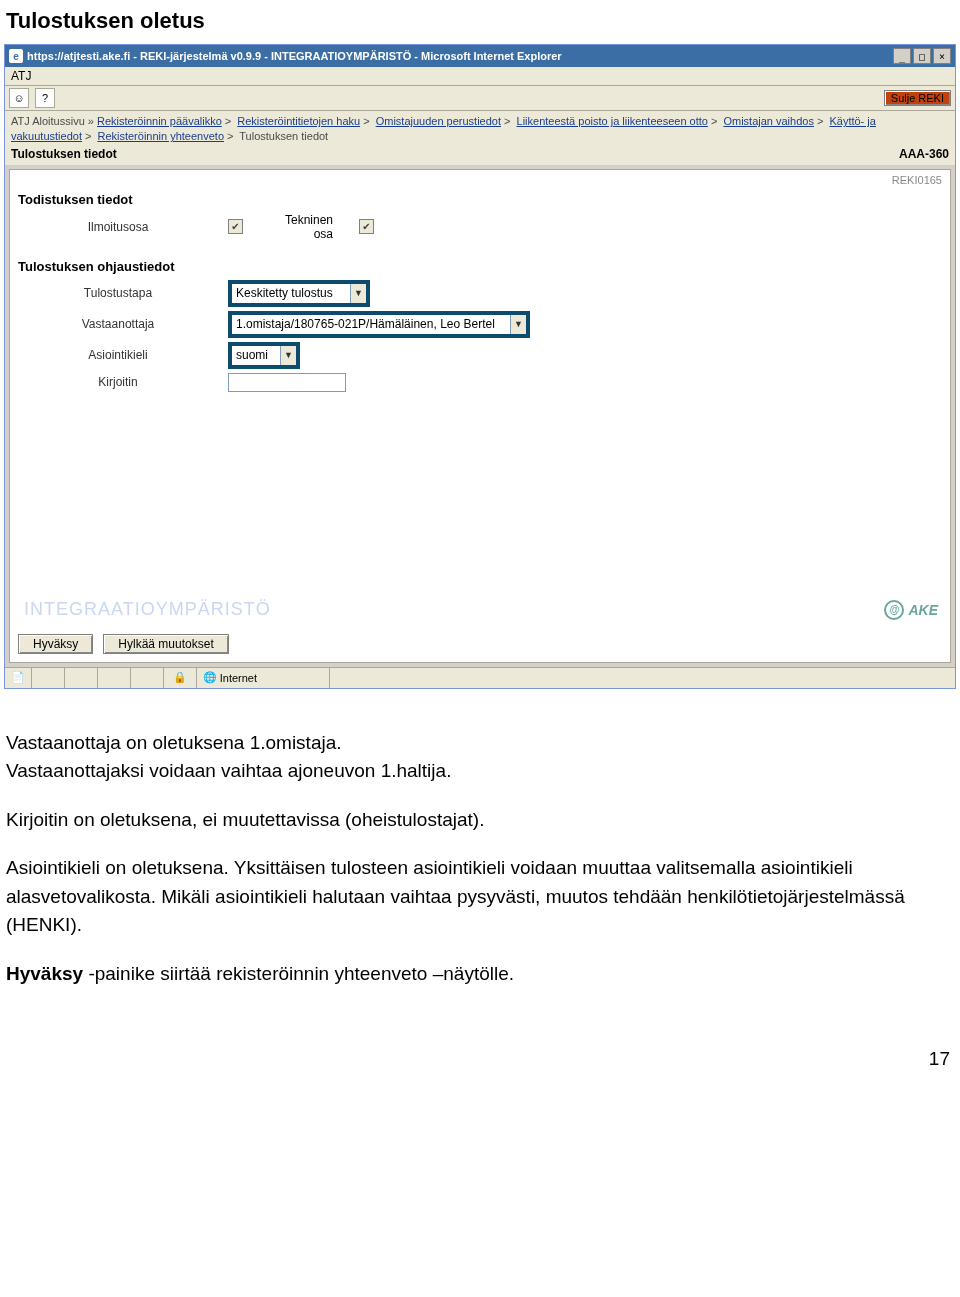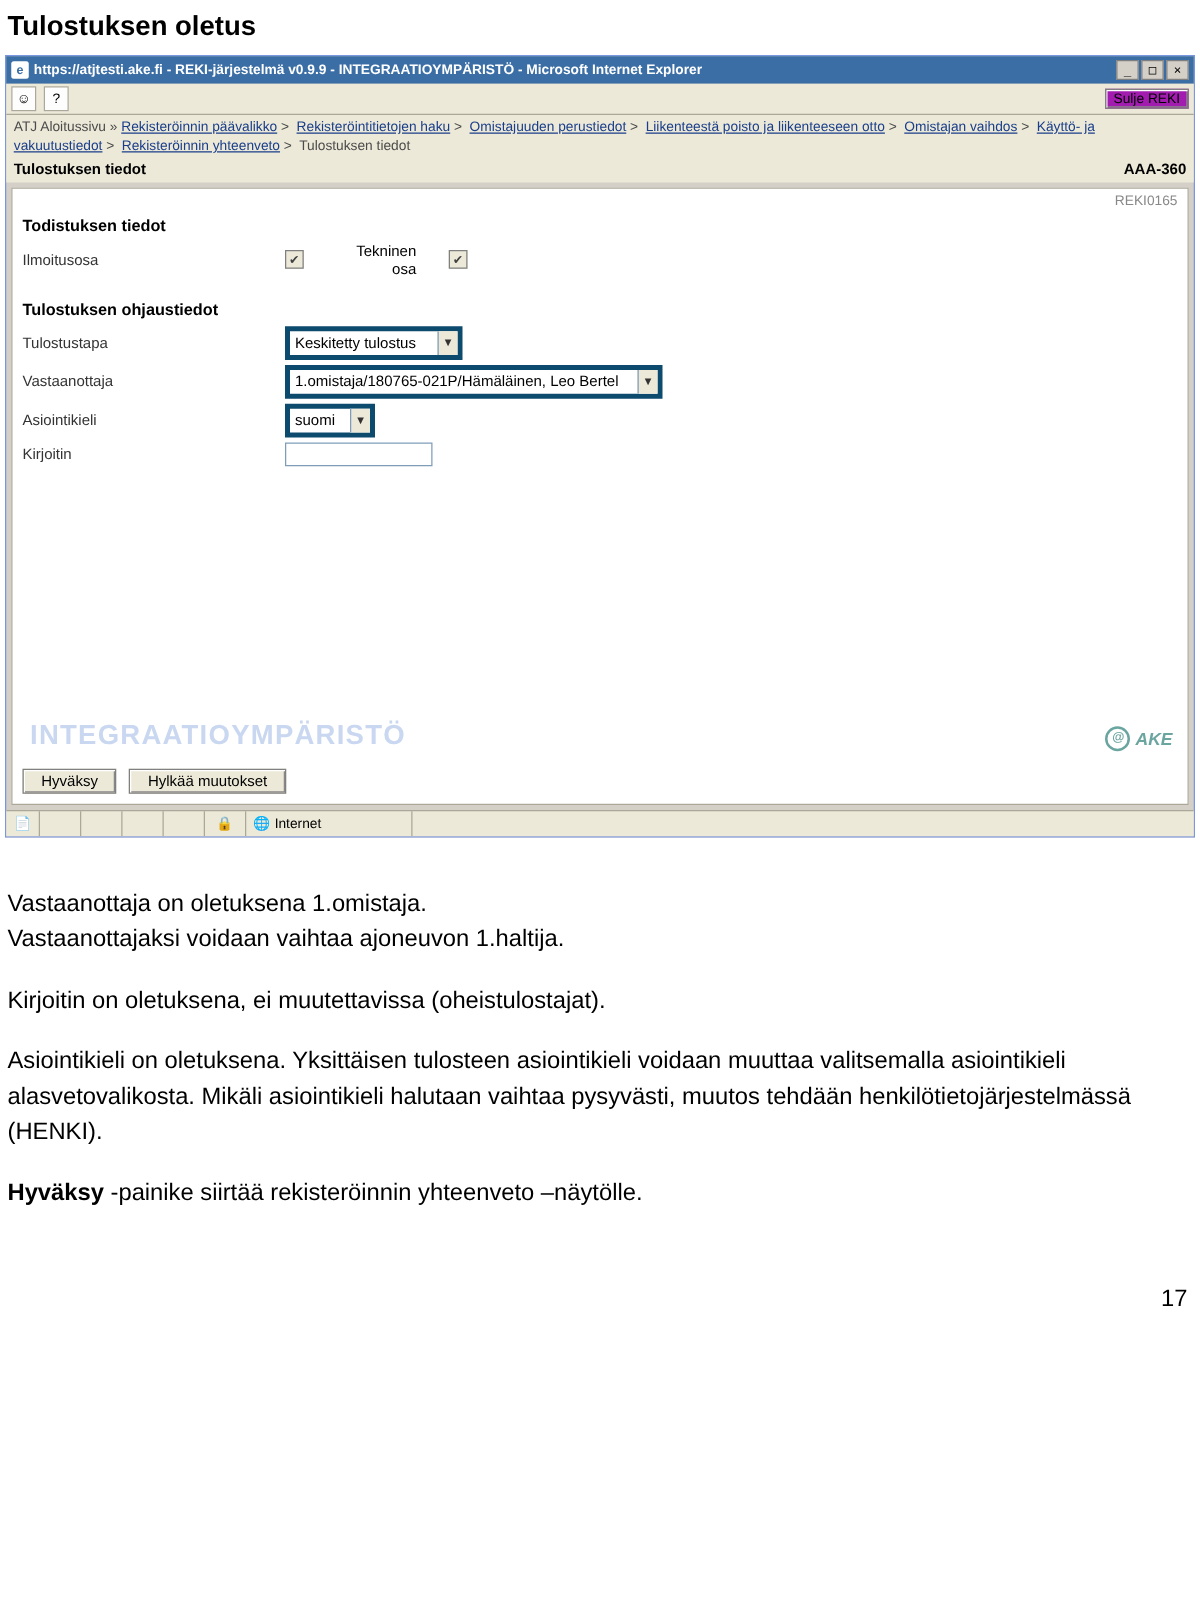--- a/index.html
+++ b/index.html
@@ -58,21 +58,21 @@
     padding:2px 4px;
     border-bottom:1px solid #aca899;
     justify-content:space-between;
   }
   .small-left { display:flex; gap:6px; }
   .sicon {
     width:18px;height:18px;border:1px solid #aca899;background:#fdfdfd;
     display:flex;align-items:center;justify-content:center;font-size:11px;
   }
   .sulje-btn {
-    background:#a21caf;border:1px solid #808080;padding:1px 6px;font-size:11px;
+    background:#c2410c;border:1px solid #808080;padding:1px 6px;font-size:11px;
     box-shadow:inset 1px 1px #fff, inset -1px -1px #888;
   }
   .breadcrumb {
     background:#ece9d8;
     padding:3px 6px 2px 6px;
     font-size:11px;
     color:#4b4b4b;
     line-height:1.4;
   }
   .breadcrumb .link { color:#1a3e8b; text-decoration:underline; cursor:pointer; }
@@ -104,21 +104,21 @@
     margin-bottom:6px;
   }
   .sec-head.first { margin-top:18px; }
   .form-row {
     display:flex;
     align-items:center;
     margin:4px 0;
   }
   .form-row .lbl {
     width:200px;
-    text-align:left;
+    text-align:center;
     padding-right:10px;
     color:#333;
     font-size:12px;
   }
   .chk {
     width:13px;height:13px;border:1px solid #808080;background:#ece9d8;
     display:inline-flex;align-items:center;justify-content:center;
     font-size:10px;color:#404040;margin-right:20px;
   }
   .chk::after{content:"✔";}
@@ -138,21 +138,21 @@
   }
   .btn-row {
     position:absolute;left:8px;bottom:8px;display:flex;gap:10px;
   }
   .winbtn {
     background:#ece9d8;border:1px solid #808080;padding:2px 14px;font-size:12px;
     box-shadow:inset 1px 1px #fff, inset -1px -1px #888;
   }
   .watermark {
     position:absolute;left:14px;bottom:42px;
-    font-size:22px;font-weight:bold;color:#c9d7f0;letter-spacing:1px;
+    font-size:18px;font-weight:normal;color:#c9d7f0;letter-spacing:1px;
     pointer-events:none;
   }
   .ake-logo {
     position:absolute;right:12px;bottom:42px;display:flex;align-items:center;gap:4px;
     color:#6aa5a0;font-weight:bold;font-style:italic;font-size:14px;
   }
   .ake-logo .circ{width:16px;height:16px;border:2px solid #6aa5a0;border-radius:50%;display:flex;align-items:center;justify-content:center;font-size:10px;}
   .statusbar {
     display:flex;align-items:center;background:#ece9d8;border-top:1px solid #aca899;
     font-size:11px;height:20px;
@@ -182,20 +182,21 @@
   <div class="titlebar">
     <span class="ie-icon">e</span>
     <span class="titlebar-text">https://atjtesti.ake.fi - REKI-järjestelmä v0.9.9 - INTEGRAATIOYMPÄRISTÖ - Microsoft Internet Explorer</span>
     <span class="title-btns">
       <span class="tbtn">_</span>
       <span class="tbtn">□</span>
       <span class="tbtn">×</span>
     </span>
   </div>
 
+  <div class="menubar">ATJ</div>
 
   <div class="small-toolbar">
     <span class="small-left">
       <span class="sicon">☺</span>
       <span class="sicon">?</span>
     </span>
     <span class="sulje-btn">Sulje REKI</span>
   </div>
 
   <div class="breadcrumb">

